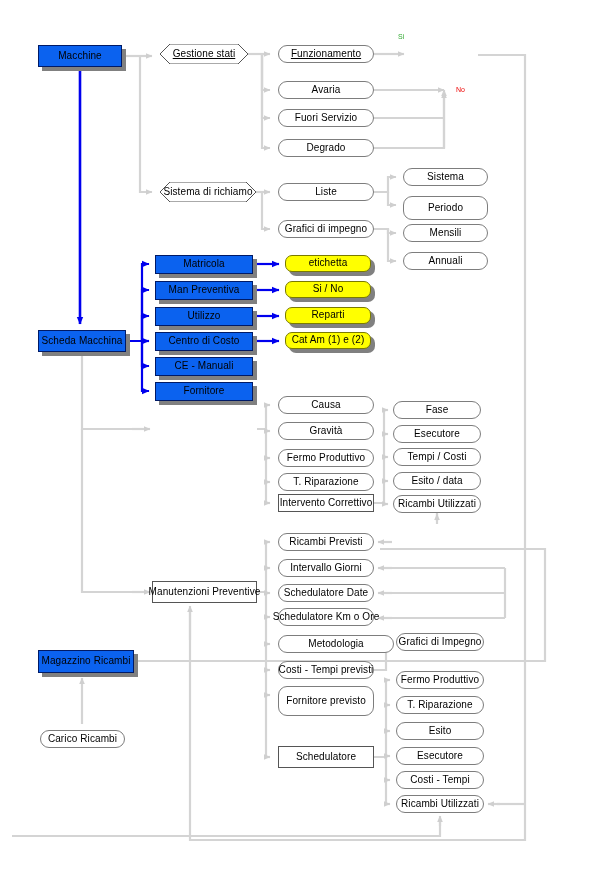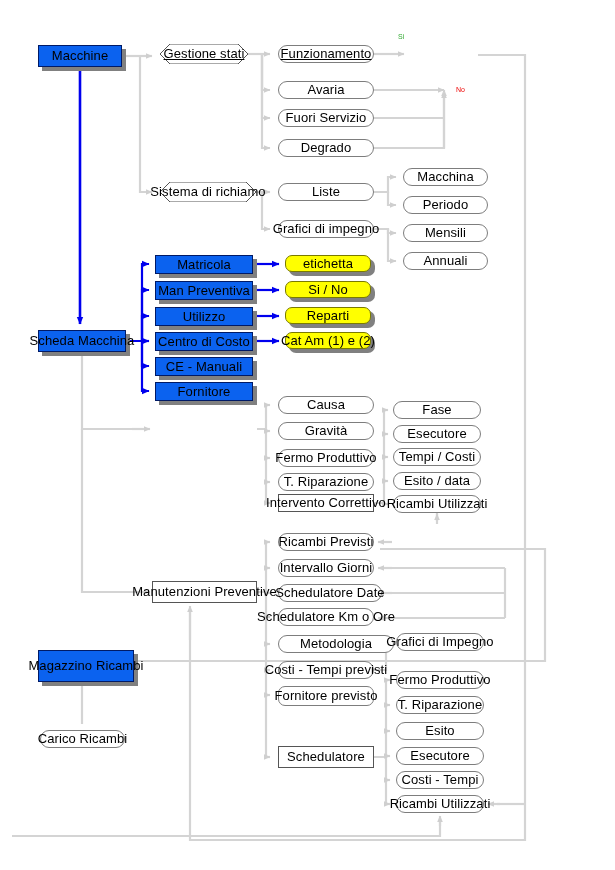--- a/index.html
+++ b/index.html
@@ -25,21 +25,21 @@
     height: 870px;
     pointer-events: none;
   }
   .node {
     position: absolute;
     box-sizing: border-box;
     display: flex;
     align-items: center;
     justify-content: center;
     text-align: center;
-    font-size: 13px;
+    font-size: 10px;
     line-height: 1.05;
     color: #000000;
     letter-spacing: 0.1px;
     white-space: nowrap;
     z-index: 5;
   }
   
   .node.round {
     background: #ffffff;
     border: 1px solid #7d7d7d;
@@ -314,22 +314,22 @@
 
   <div class="node round" style="left:278px; top:45px; width:96px; height:18px;text-decoration:underline;">Funzionamento</div>
   <div class="node round" style="left:278px; top:81px; width:96px; height:18px;">Avaria</div>
   <div class="node round" style="left:278px; top:109px; width:96px; height:18px;">Fuori Servizio</div>
   <div class="node round" style="left:278px; top:139px; width:96px; height:18px;">Degrado</div>
 
 
   <div class="node round" style="left:278px; top:183px; width:96px; height:18px;">Liste</div>
   <div class="node round" style="left:278px; top:220px; width:96px; height:18px;">Grafici di impegno</div>
 
-  <div class="node round" style="left:403px; top:168px; width:85px; height:18px;">Macchina</div>
-  <div class="node round" style="left:403px; top:196px; width:85px; height:18px;">Periodo</div>
+  <div class="node round" style="left:403px; top:168px; width:85px; height:18px;">Sistema</div>
+  <div class="node round" style="left:403px; top:196px; width:85px; height:24px;">Periodo</div>
   <div class="node round" style="left:403px; top:224px; width:85px; height:18px;">Mensili</div>
   <div class="node round" style="left:403px; top:252px; width:85px; height:18px;">Annuali</div>
 
   <div class="node blue" style="left:38px; top:330px; width:88px; height:22px;">Scheda Macchina</div>
 
   <div class="node blue" style="left:155px; top:255px; width:98px; height:19px;">Matricola</div>
   <div class="node blue" style="left:155px; top:281px; width:98px; height:19px;">Man Preventiva</div>
   <div class="node blue" style="left:155px; top:307px; width:98px; height:19px;">Utilizzo</div>
   <div class="node blue" style="left:155px; top:332px; width:98px; height:19px;">Centro di Costo</div>
   <div class="node blue" style="left:155px; top:357px; width:98px; height:19px;">CE - Manuali</div>
@@ -350,31 +350,31 @@
   <div class="node round" style="left:393px; top:401px; width:88px; height:18px;">Fase</div>
   <div class="node round" style="left:393px; top:425px; width:88px; height:18px;">Esecutore</div>
   <div class="node round" style="left:393px; top:448px; width:88px; height:18px;">Tempi / Costi</div>
   <div class="node round" style="left:393px; top:472px; width:88px; height:18px;">Esito / data</div>
   <div class="node round" style="left:393px; top:495px; width:88px; height:18px;">Ricambi Utilizzati</div>
 
   <div class="node rect" style="left:152px; top:581px; width:105px; height:22px;">Manutenzioni Preventive</div>
 
   <div class="node round" style="left:278px; top:533px; width:96px; height:18px;">Ricambi Previsti</div>
   <div class="node round" style="left:278px; top:559px; width:96px; height:18px;">Intervallo Giorni</div>
-  <div class="node round" style="left:278px; top:584px; width:104px; height:18px;text-align:right;">Schedulatore Date</div>
+  <div class="node round" style="left:278px; top:584px; width:96px; height:18px;text-align:right;">Schedulatore Date</div>
   <div class="node round" style="left:278px; top:608px; width:96px; height:18px;">Schedulatore Km o Ore</div>
   <div class="node round" style="left:278px; top:635px; width:116px; height:18px;">Metodologia</div>
   <div class="node round" style="left:278px; top:661px; width:96px; height:18px;">Costi - Tempi previsti</div>
-  <div class="node round" style="left:278px; top:686px; width:96px; height:20px;border-radius:7px;">Fornitore previsto</div>
+  <div class="node round" style="left:278px; top:686px; width:96px; height:30px;">Fornitore previsto</div>
   <div class="node rect" style="left:278px; top:746px; width:96px; height:22px;">Schedulatore</div>
 
   <div class="node round" style="left:396px; top:633px; width:88px; height:18px;">Grafici di Impegno</div>
   <div class="node round" style="left:396px; top:671px; width:88px; height:18px;">Fermo Produttivo</div>
   <div class="node round" style="left:396px; top:696px; width:88px; height:18px;">T. Riparazione</div>
   <div class="node round" style="left:396px; top:722px; width:88px; height:18px;">Esito</div>
   <div class="node round" style="left:396px; top:747px; width:88px; height:18px;">Esecutore</div>
   <div class="node round" style="left:396px; top:771px; width:88px; height:18px;">Costi - Tempi</div>
   <div class="node round" style="left:396px; top:795px; width:88px; height:18px;">Ricambi Utilizzati</div>
 
-  <div class="node blue" style="left:38px; top:650px; width:96px; height:32px;">Magazzino Ricambi</div>
+  <div class="node blue" style="left:38px; top:650px; width:96px; height:23px;">Magazzino Ricambi</div>
   <div class="node round" style="left:40px; top:730px; width:85px; height:18px;">Carico Ricambi</div>
 
 </div>
 
 </body></html>

